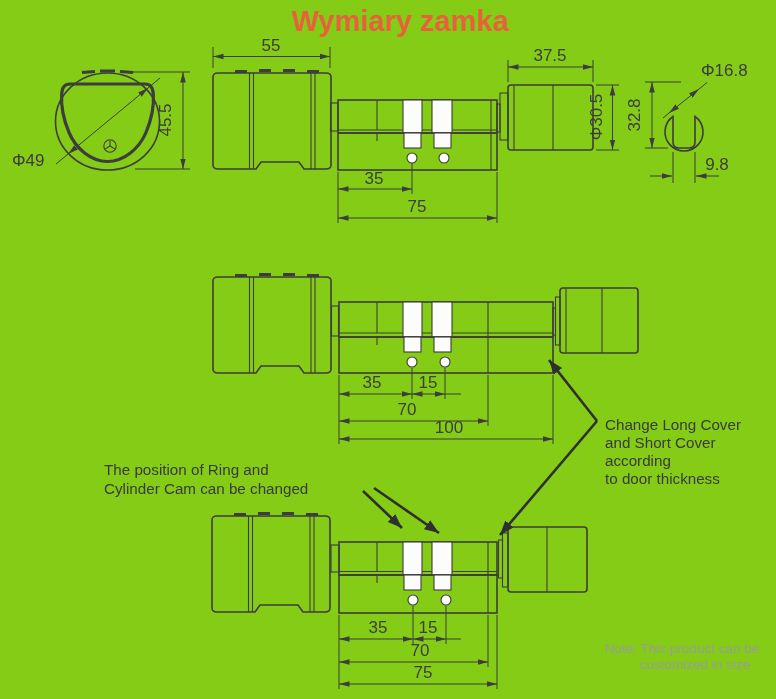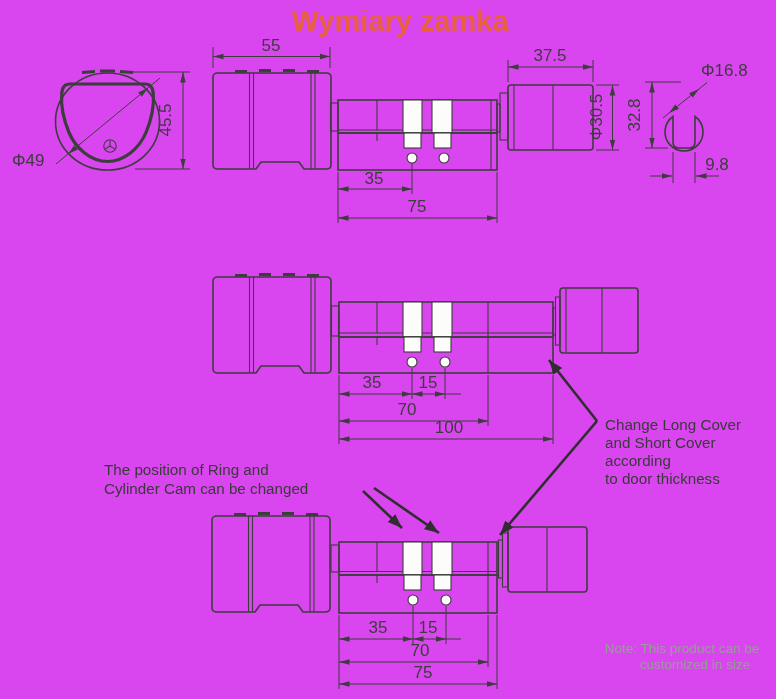--- a/index.html
+++ b/index.html
@@ -1,16 +1,16 @@
 <!DOCTYPE html>
 <html><head>
 <meta charset="utf-8">
 <style>
   html,body{margin:0;padding:0;background:#fcfcfa;}
-  .stage{position:relative;width:776px;height:699px;background:#d946ef;overflow:hidden;
+  .stage{position:relative;width:776px;height:699px;background:#84cc16;overflow:hidden;
          font-family:"Liberation Sans", sans-serif;}
   svg{display:block;}
   .ln{stroke:#3d3d3d;stroke-width:1.6;fill:none;}
   .thin{stroke:#3d3d3d;stroke-width:1.1;fill:none;}
   .thick{stroke:#3d3d3d;stroke-width:3.2;fill:none;}
   .fillbg{fill:#fcfcfa;}
   .dim{stroke:#3d3d3d;stroke-width:1;fill:none;}
   .aline{stroke:#2f2f2f;stroke-width:2.6;fill:none;}
   .dash line{stroke:#3d3d3d;stroke-width:3;}
   .dimtxt{font-family:"Liberation Sans",sans-serif;font-size:17px;fill:#3d3d3d;}

